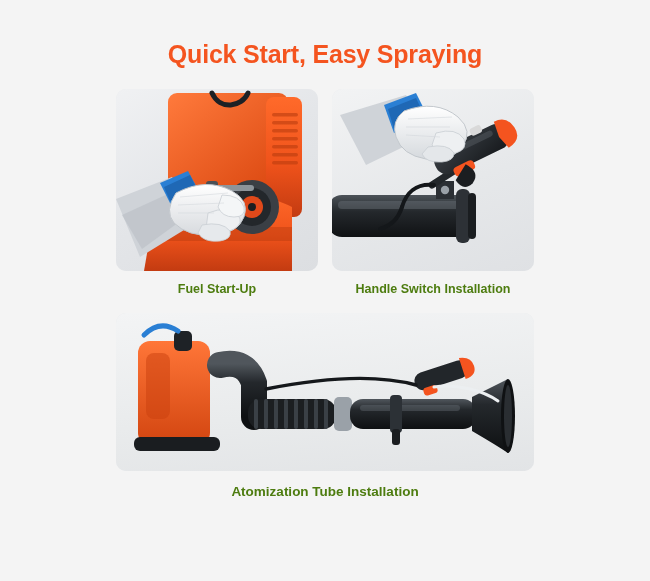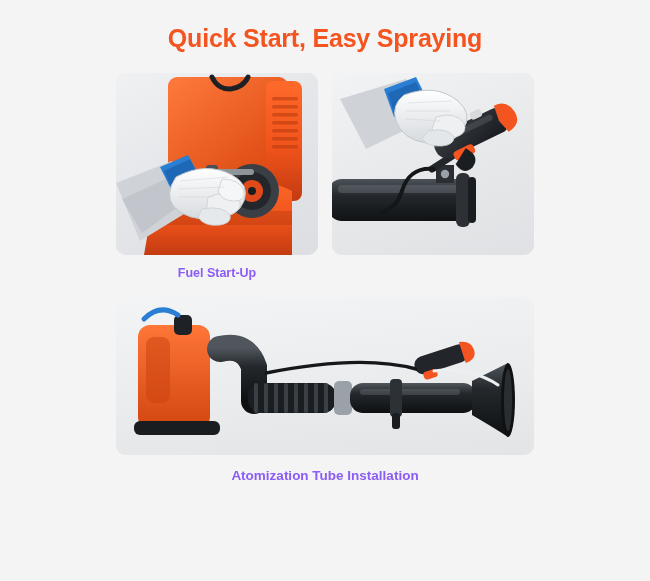--- a/index.html
+++ b/index.html
@@ -20,21 +20,21 @@
     background: #f4f4f4;
     box-sizing: border-box;
   }
   .title {
     text-align: center;
     color: #f4541f;
     font-size: 25px;
     font-weight: bold;
     letter-spacing: -0.2px;
     margin: 0;
-    padding-top: 24px;
+    padding-top: 40px;
   }
 
   
   .top-row {
     display: flex;
     justify-content: center;
     gap: 14px;
     margin-top: 20px;
   }
   .card {
@@ -44,21 +44,21 @@
     background: #e8eaec;
   }
   .card-top {
     width: 202px;
     height: 182px;
   }
   .caption {
     text-align: center;
     font-size: 12.5px;
     font-weight: bold;
-    color: #8b5cf6;
+    color: #4d7c0f;
     margin-top: 11px;
   }
   .col {
     width: 202px;
   }
   .wide-wrap {
     display: flex;
     justify-content: center;
     margin-top: 17px;
   }
@@ -235,20 +235,21 @@
           <path d="M72 22 q32 -12 54 6 q16 14 4 30 q-12 16 -36 12 q-24 -4 -30 -22 q-5 -16 8 -26 z" fill="url(#gloveG2)" stroke="#c2c7cc" stroke-width="1"></path>
           <path d="M104 44 q20 -6 28 6 q4 10 -8 14 q-16 4 -24 -8 z" fill="#eef0f2" stroke="#c9ced3" stroke-width="0.8"></path>
           <path d="M96 58 q20 -4 26 6 q0 8 -12 9 q-16 1 -20 -8 z" fill="#e4e7ea" stroke="#c9ced3" stroke-width="0.8"></path>
           <g stroke="#d3d7db" stroke-width="0.7" opacity="0.85">
             <path d="M76 30 l44 -2" fill="none"></path>
             <path d="M74 38 l44 0" fill="none"></path>
             <path d="M74 46 l34 2" fill="none"></path>
           </g>
         </svg>
       </div>
+      <div class="caption">Handle Switch Installation</div>
     </div>
   </div>
 
   <div class="wide-wrap">
     <div>
       <div class="card card-wide">
         <div class="scene bg-c"></div>
         <svg class="scene" viewBox="0 0 418 158">
           <defs>
             <linearGradient id="tubeL" x1="0" y1="0" x2="0" y2="1">

